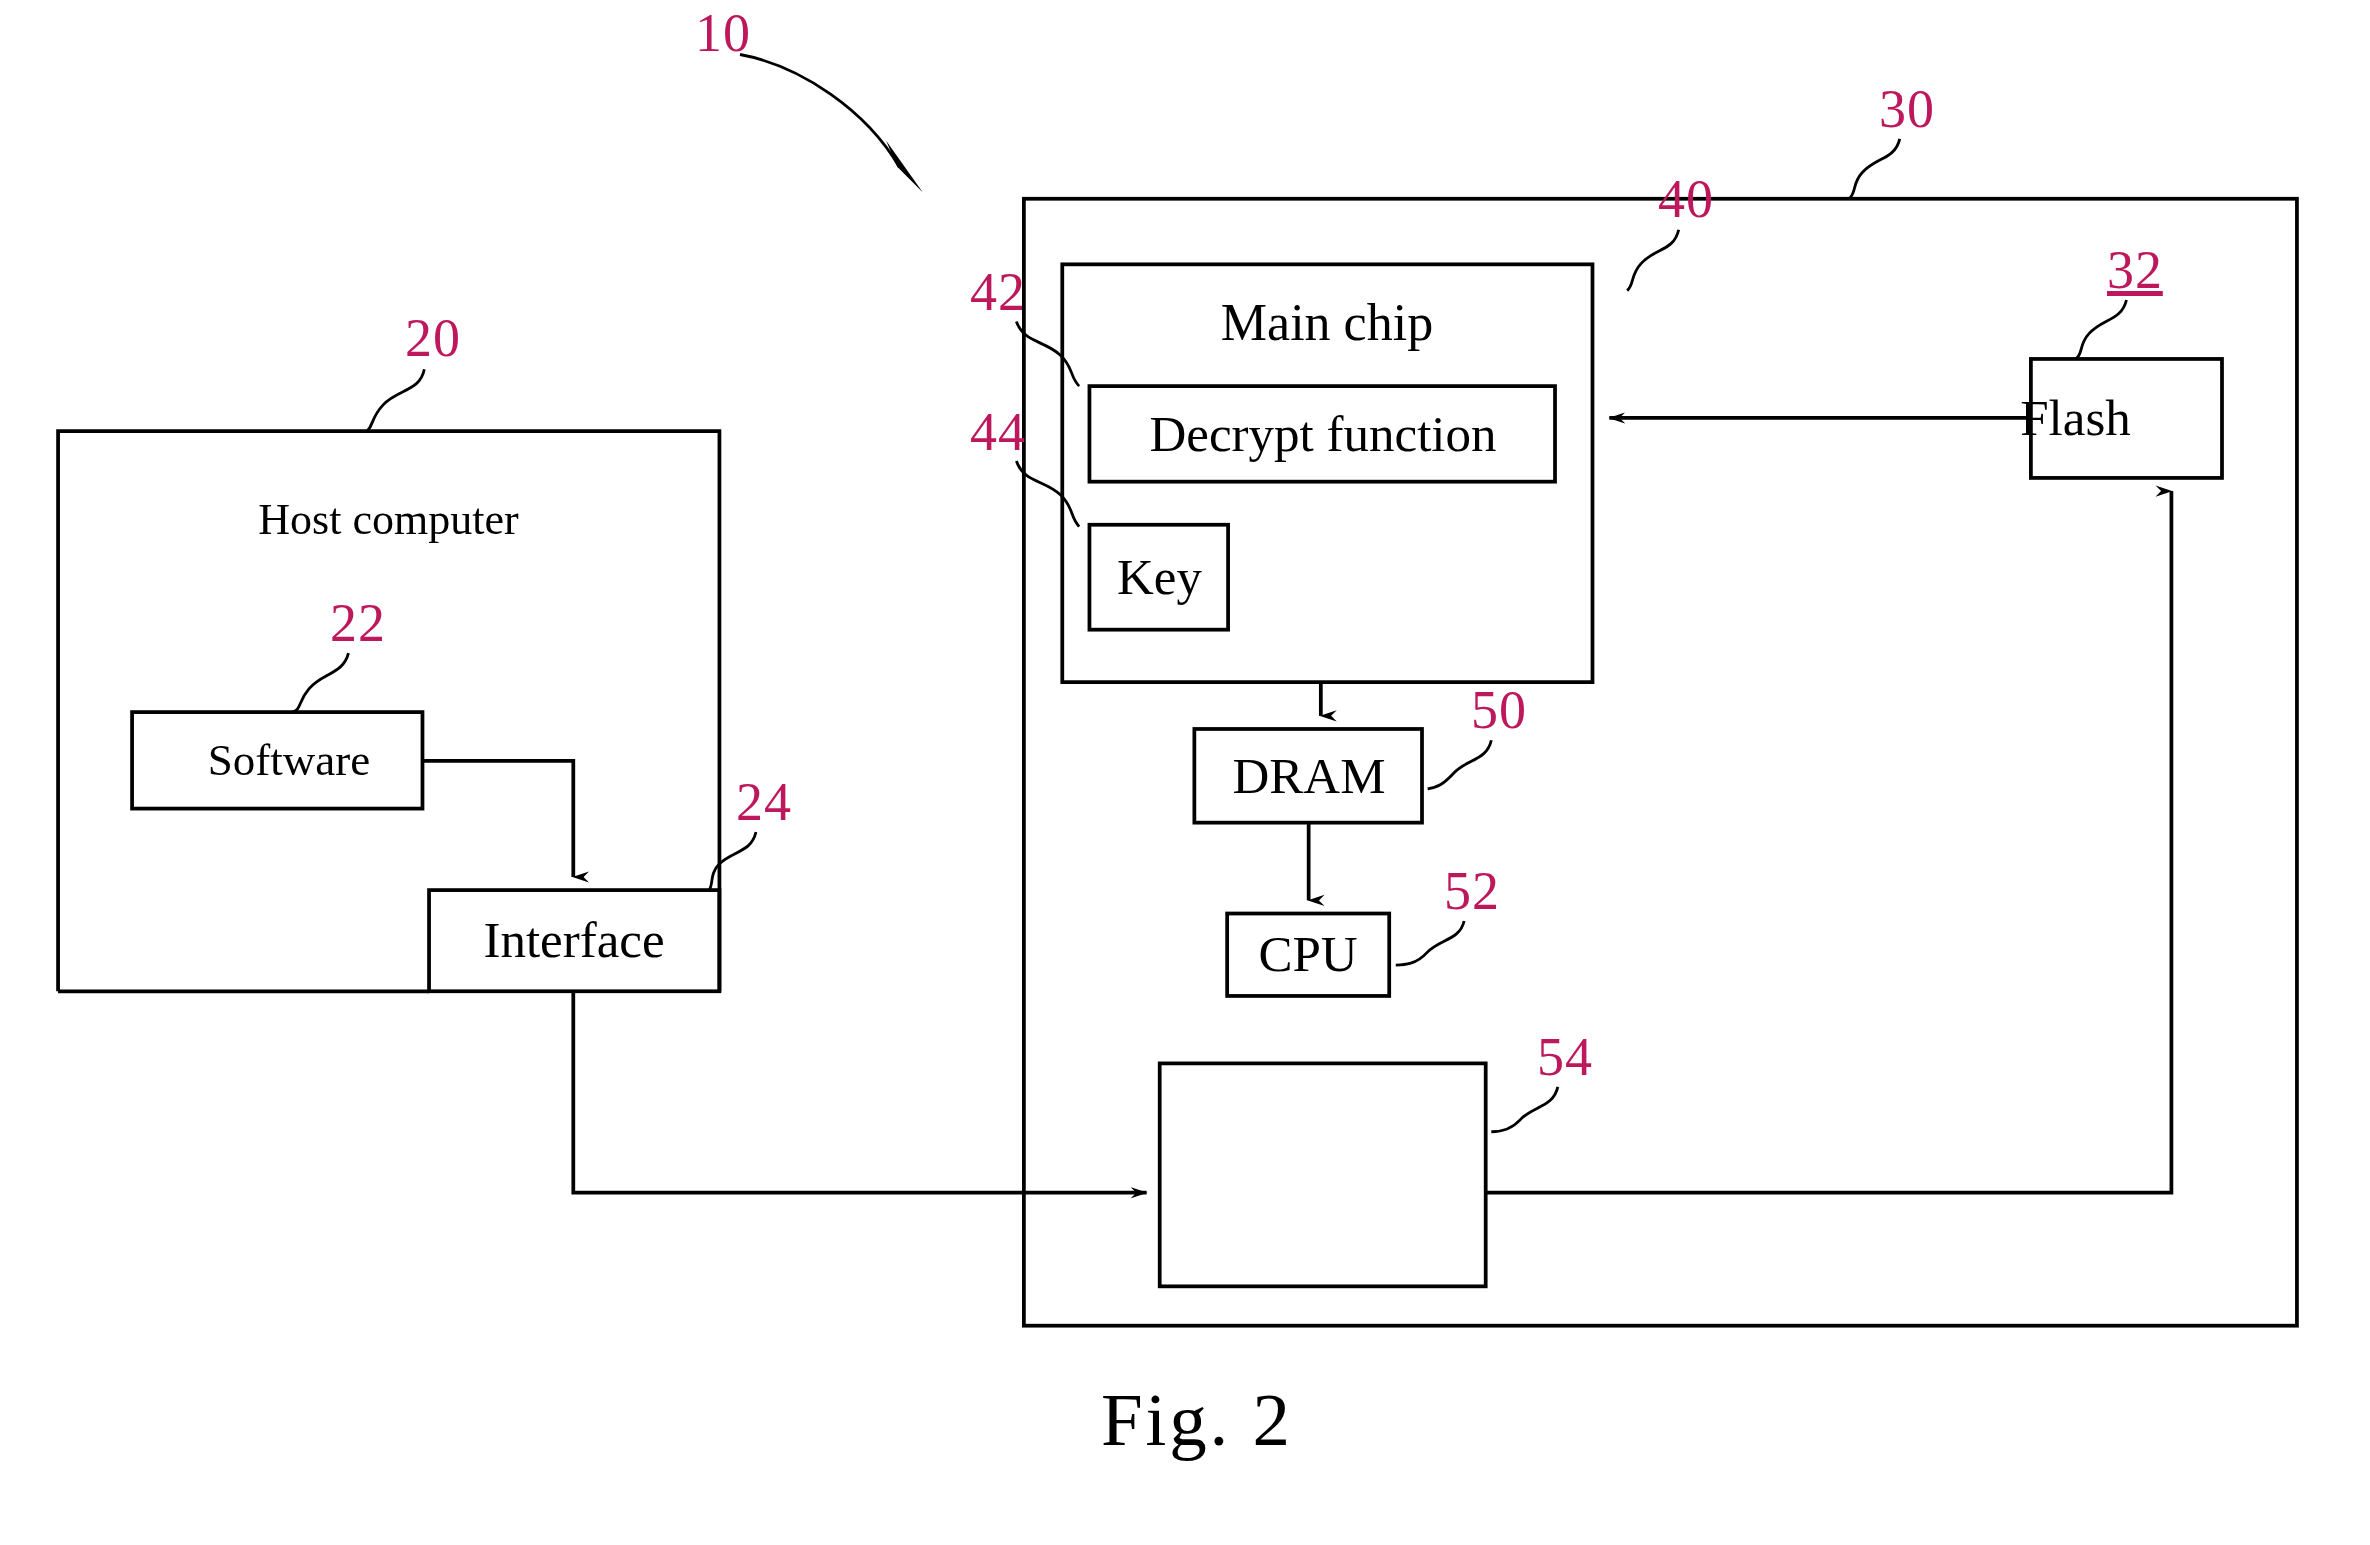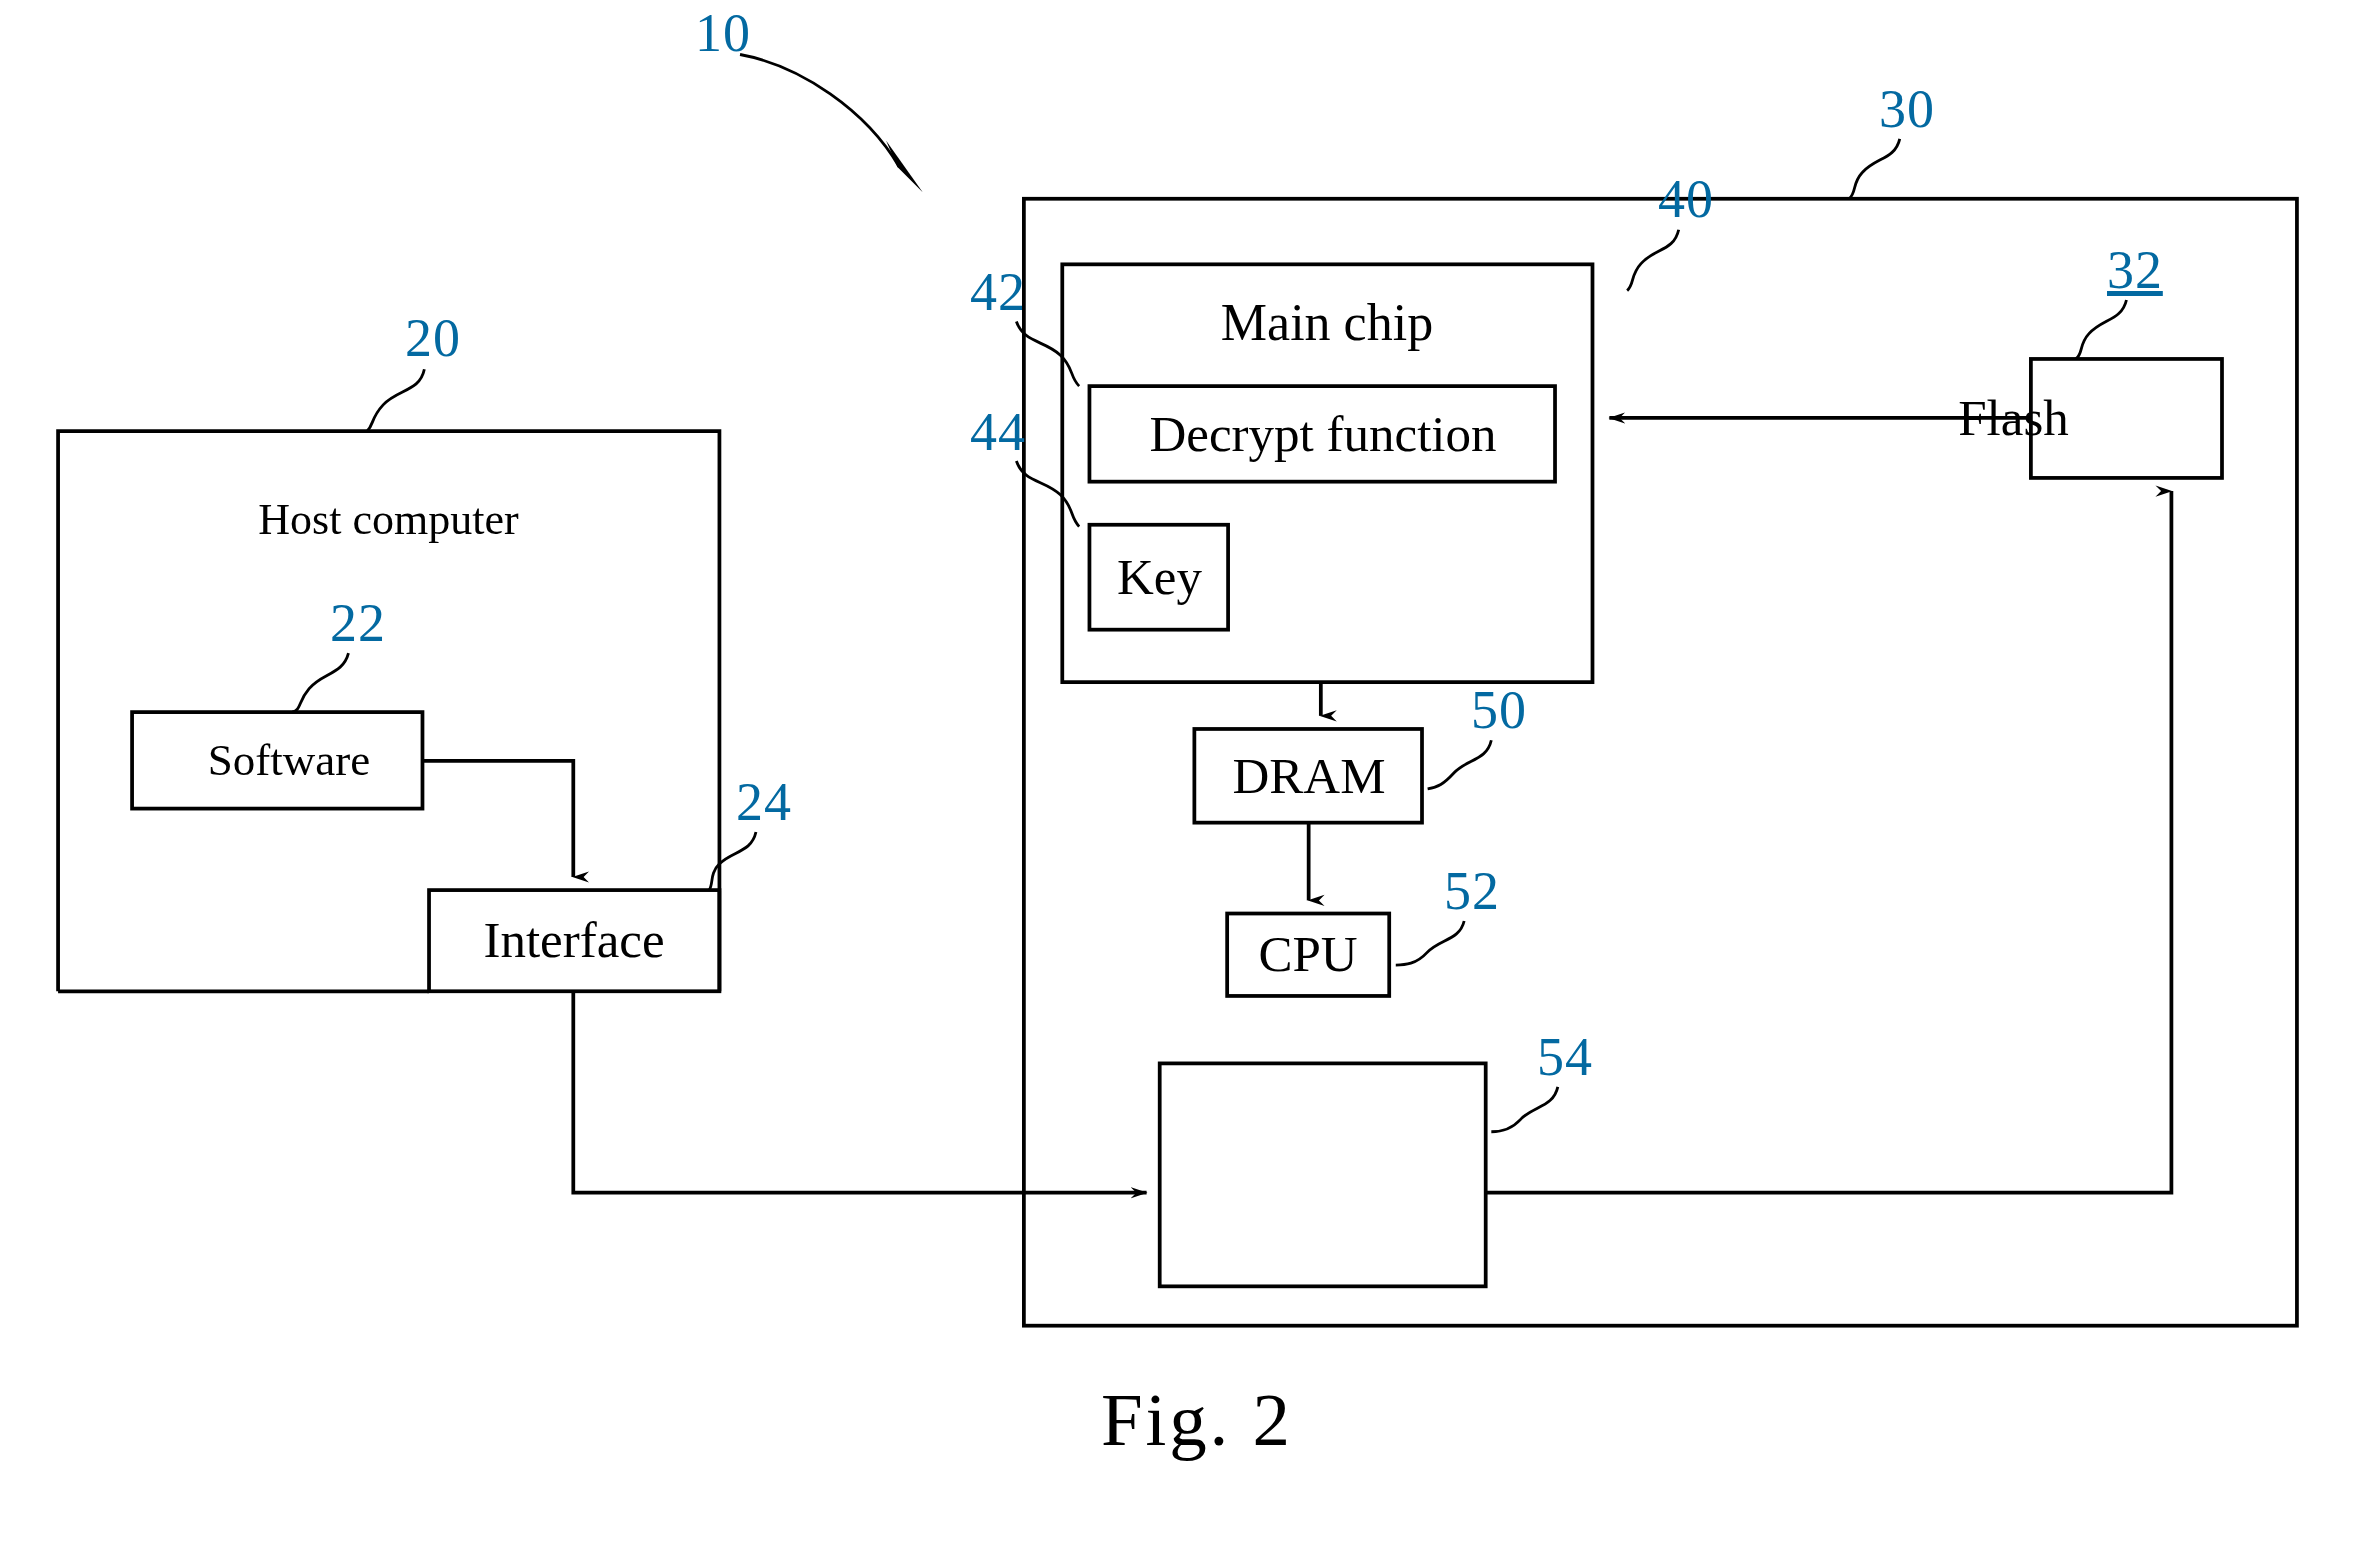--- a/index.html
+++ b/index.html
@@ -20,21 +20,21 @@
   #figure-svg {
     position: absolute;
     left: 0;
     top: 0;
     width: 2370px;
     height: 1546px;
   }
   .lbl {
     position: absolute;
     font-family: "Liberation Serif", "DejaVu Serif", serif;
-    color: #0369a1;
+    color: #be185d;
     white-space: nowrap;
     line-height: 1;
   }
   
   .ref {
     font-size: 54px;
     letter-spacing: 0.9px;
   }
   
   .block-text {
@@ -178,19 +178,19 @@
   <div class="block-text t-decrypt" style="left:1090px; top:386px; width:466px; height:96px;">Decrypt function</div>
 
   <div class="block-text t-mainchip" style="left:1062px; top:290px; width:530px; height:66px;">Main chip</div>
 
   <div class="block-text t-key" style="left:1090px; top:525px; width:139px; height:105px;">Key</div>
 
   <div class="block-text t-dram" style="left:1195px; top:729px; width:228px; height:94px;">DRAM</div>
 
   <div class="block-text t-cpu" style="left:1227px; top:913px; width:162px; height:82px;">CPU</div>
 
-  <div class="block-text t-flash" style="left:1918px; top:359px; width:191px; height:119px;">Flash</div>
+  <div class="block-text t-flash" style="left:1980px; top:359px; width:191px; height:119px;">Flash</div>
 
 
   <div class="caption" style="left:1101px; top:1377px;">Fig. 2</div>
 
 </div>
 
 
 </body></html>

